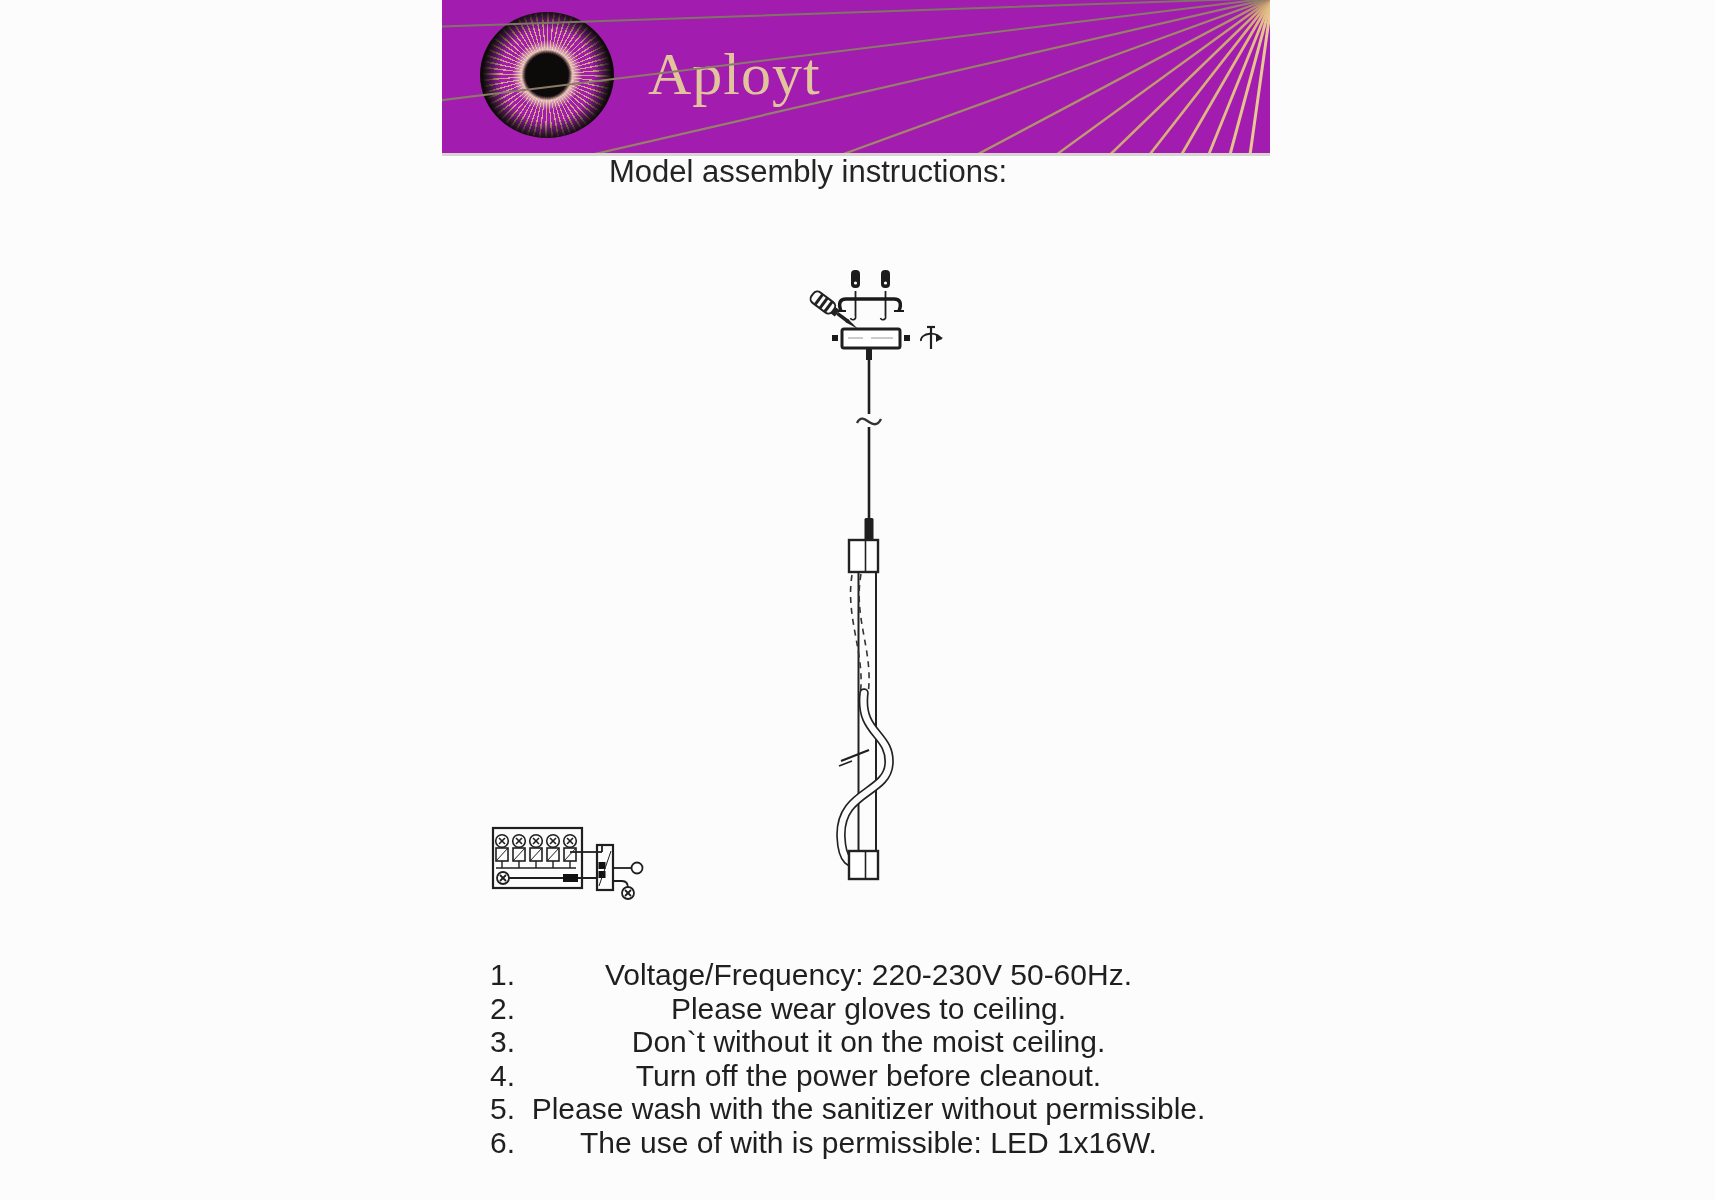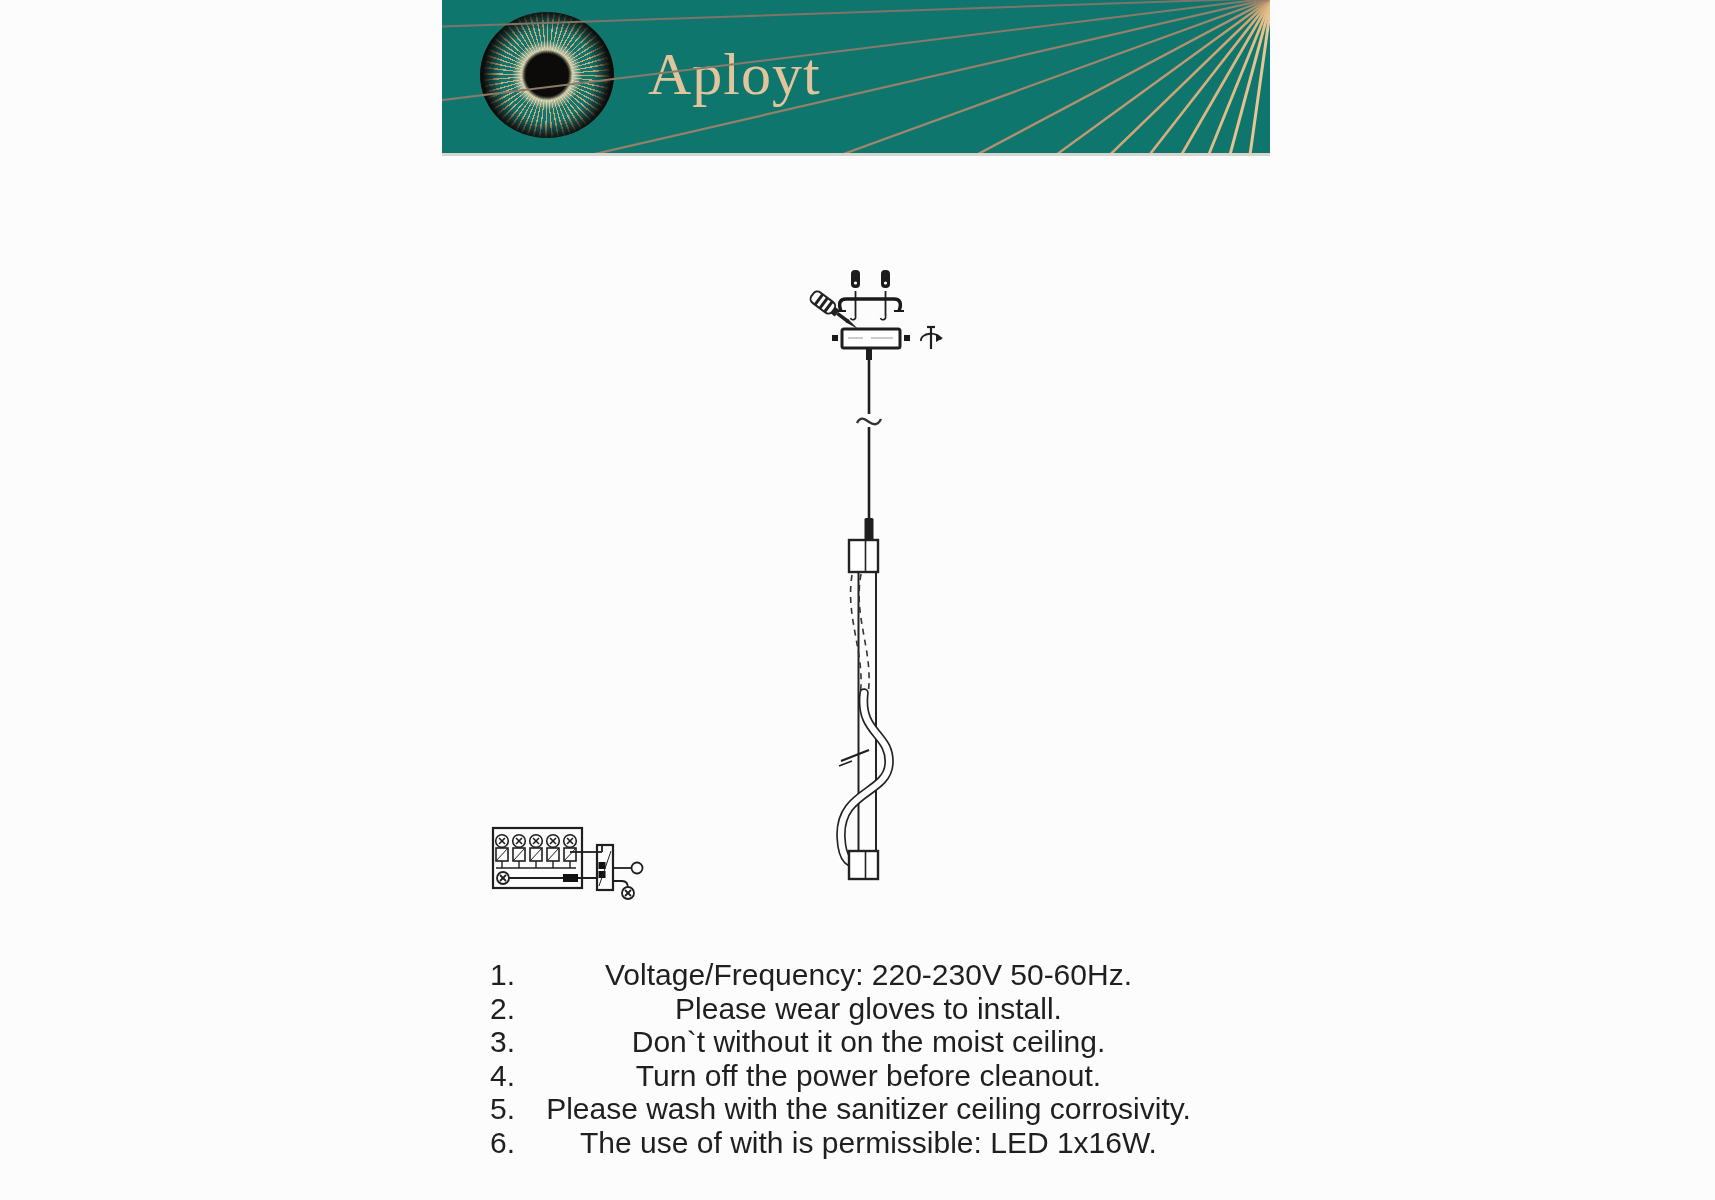--- a/index.html
+++ b/index.html
@@ -4,21 +4,21 @@
 <style>
   html,body{margin:0;padding:0;}
   body{
     width:1715px;height:1200px;position:relative;
     background:#fcfcfc;overflow:hidden;
     font-family:"Liberation Sans", sans-serif;color:#222;
   }
   
   .banner{
     position:absolute;left:442px;top:0;width:828px;height:153px;
-    background:#0f766e;border-bottom:3px solid #d8d5d0;overflow:hidden;
+    background:#a21caf;border-bottom:3px solid #d8d5d0;overflow:hidden;
   }
   .sunburst{
     position:absolute;left:38px;top:12px;width:134px;height:126px;border-radius:50%;
     background:
       radial-gradient(circle, rgba(13,11,9,0) 0 50%, #0d0b09 70%),
       radial-gradient(circle, #0d0b09 0 23%, rgba(13,11,9,0) 28%),
       radial-gradient(circle, rgba(247,226,188,0) 0 22%, rgba(247,226,188,0.9) 27%, rgba(247,226,188,0) 38%),
       repeating-conic-gradient(from 0deg, #cfa97b 0deg 1.7deg, rgba(0,0,0,0) 1.7deg 5.63deg);
   }
   .brand-name{
@@ -62,20 +62,21 @@
       <line x1="830" y1="-2" x2="35" y2="420" stroke="#b1906f" stroke-width="2.4"></line>
       <line x1="830" y1="-2" x2="-16" y2="306" stroke="#a2876d" stroke-width="2.2"></line>
       <line x1="830" y1="-2" x2="-47" y2="200" stroke="#968069" stroke-width="2.2"></line>
       <line x1="830" y1="-2" x2="-64" y2="108" stroke="#8a7a68" stroke-width="2"></line>
       <line x1="830" y1="-2" x2="-69" y2="29" stroke="#807467" stroke-width="2"></line>
     </g>
   </svg>
 </div>
 
 <div class="title-block">
+  <div>Model assembly instructions:</div>
 </div>
 
 <svg class="artwork" width="1715" height="1200" viewBox="0 0 1715 1200" fill="none">
 
   <g>
     <rect x="851" y="270" width="9" height="18" rx="4" fill="#1c1c1c"></rect>
     <circle cx="855.5" cy="283" r="1.6" fill="#fff"></circle>
     <rect x="881" y="270" width="9" height="18" rx="4" fill="#1c1c1c"></rect>
     <circle cx="885.5" cy="283" r="1.6" fill="#fff"></circle>
     <line x1="855.5" y1="291" x2="855.5" y2="316" stroke="#1f1f1f" stroke-width="1.8"></line>
@@ -210,31 +211,31 @@
   </g>
 </svg>
 
 <div class="instructions">
   <div class="instr-row">
     <span class="instr-num">1.</span>
     <span class="instr-text">Voltage/Frequency: 220-230V 50-60Hz.</span>
   </div>
   <div class="instr-row">
     <span class="instr-num">2.</span>
-    <span class="instr-text">Please wear gloves to install.</span>
+    <span class="instr-text">Please wear gloves to ceiling.</span>
   </div>
   <div class="instr-row">
     <span class="instr-num">3.</span>
     <span class="instr-text">Don`t without it on the moist ceiling.</span>
   </div>
   <div class="instr-row">
     <span class="instr-num">4.</span>
     <span class="instr-text">Turn off the power before cleanout.</span>
   </div>
   <div class="instr-row">
     <span class="instr-num">5.</span>
-    <span class="instr-text">Please wash with the sanitizer ceiling corrosivity.</span>
+    <span class="instr-text">Please wash with the sanitizer without permissible.</span>
   </div>
   <div class="instr-row">
     <span class="instr-num">6.</span>
     <span class="instr-text">The use of with is permissible: LED 1x16W.</span>
   </div>
 </div>
 
 </body></html>

